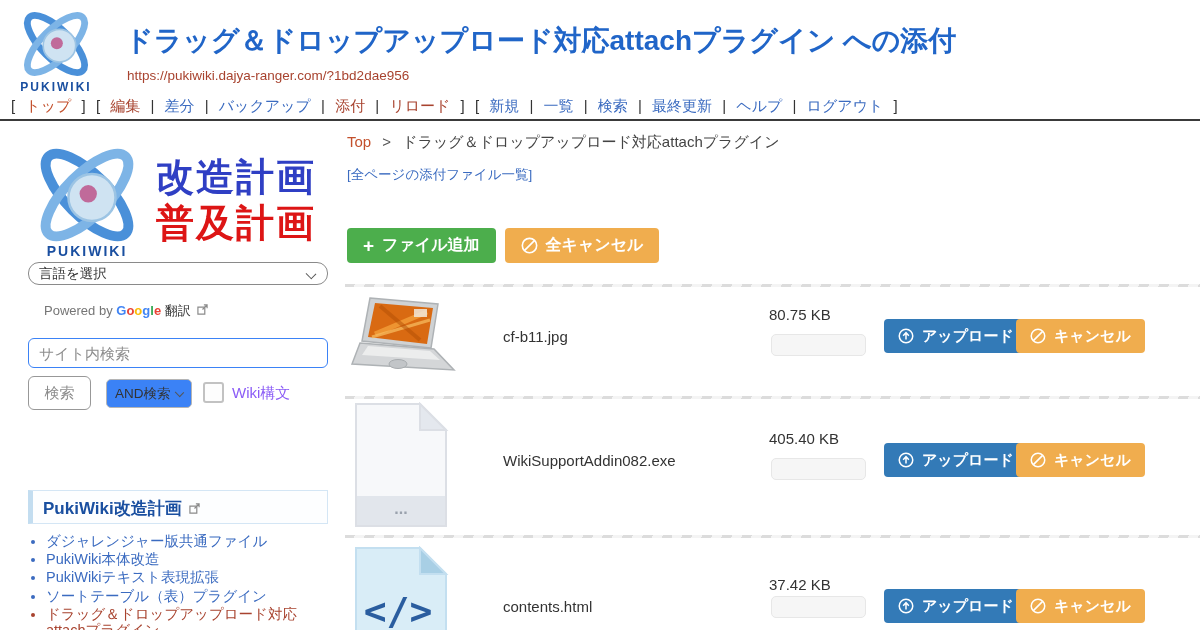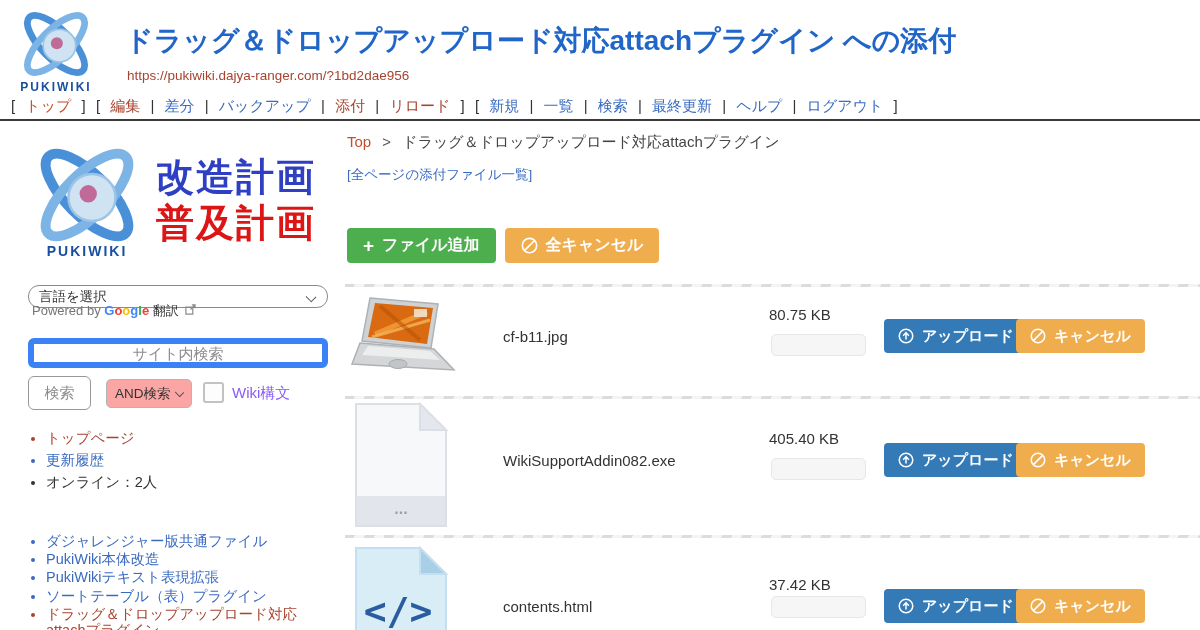--- a/index.html
+++ b/index.html
@@ -21,34 +21,34 @@
   .nav-rule { position:absolute; left:0; top:119px; width:1200px; height:2px; background:#3a3a3a; }
 
   
   .side-logo { position:absolute; left:18px; top:140px; width:318px; height:122px; display:flex; align-items:center; cursor:pointer; }
   .atom-col { width:138px; text-align:center; }
   .atom-col .brand { font-size:14px; font-weight:bold; color:#1a4fa0; letter-spacing:2px; margin-top:-8px; }
   .slogan-col { flex:1; }
   .slogan1 { font-size:38px; font-weight:900; color:#2f3fc4; line-height:1.2; letter-spacing:2px; }
   .slogan2 { font-size:38px; font-weight:900; color:#dd1515; line-height:1.2; letter-spacing:2px; }
 
-  .lang-select { position:absolute; left:28px; top:285px; width:300px; height:23px; border:1px solid #8a8a8a; border-radius:11px; background:#fff; font-size:13.5px; color:#333; padding:2px 10px; cursor:pointer; }
+  .lang-select { position:absolute; left:28px; top:262px; width:300px; height:23px; border:1px solid #8a8a8a; border-radius:11px; background:#fff; font-size:13.5px; color:#333; padding:2px 10px; cursor:pointer; }
   .lang-select .chev { position:absolute; right:12px; top:7px; width:8px; height:8px; border-right:1.6px solid #555; border-bottom:1.6px solid #555; transform:rotate(45deg) scaleY(0.9); }
 
-  .powered { position:absolute; left:32px; top:302px; font-size:13px; color:#757575; cursor:pointer; }
+  .powered { position:absolute; left:44px; top:302px; font-size:13px; color:#757575; cursor:pointer; }
   .g1,.g4 { color:#4285F4; font-weight:bold; }
   .g2,.g6 { color:#EA4335; font-weight:bold; }
   .g3 { color:#FBBC05; font-weight:bold; }
   .g5 { color:#34A853; font-weight:bold; }
   .powered .tr { color:#333; }
 
-  .site-search { position:absolute; left:28px; top:338px; width:300px; height:30px; border:6px solid #3b82f6; border-radius:6px; font-size:15px; padding:0 10px; color:#333; outline:none;text-align:center; }
+  .site-search { position:absolute; left:28px; top:338px; width:300px; height:30px; border:1px solid #3b82f6; border-radius:6px; font-size:15px; padding:0 10px; color:#333; outline:none; }
   .site-search::placeholder { color:#8d8d8d; }
   .search-btn { position:absolute; left:28px; top:376px; width:63px; height:34px; background:#fff; border:1px solid #989898; border-radius:6px; font-size:15px; color:#8c8c8c; cursor:pointer; }
-  .mode-select { position:absolute; left:106px; top:379px; width:86px; height:29px; border:1px solid #b5b5b5; border-radius:5px; background:#fca5a5; font-size:13.5px; color:#333; padding:5px 8px; cursor:pointer; }
+  .mode-select { position:absolute; left:106px; top:379px; width:86px; height:29px; border:1px solid #b5b5b5; border-radius:5px; background:#3b82f6; font-size:13.5px; color:#333; padding:5px 8px; cursor:pointer; }
   .mode-select .chev { position:absolute; right:8px; top:9px; width:7px; height:7px; border-right:1.6px solid #555; border-bottom:1.6px solid #555; transform:rotate(45deg) scaleY(0.9); }
   .wiki-check { position:absolute; left:203px; top:382px; width:21px; height:21px; border:2px solid #c2c2c2; border-radius:3px; background:#fdfdfd; cursor:pointer; }
   .wiki-label { position:absolute; left:232px; top:384px; font-size:15px; color:#8b5cf6; }
 
   .side-list { position:absolute; left:30px; margin:0; padding-left:16px; font-size:14.5px; }
   .side-list li { margin:0 0 3px 0; }
   .list-top { top:429px; }
   .list-menu { top:533px; width:302px; }
   .list-menu li { margin:0 0 2px 0; line-height:1.12; }
   .plain { color:#333; }
@@ -166,26 +166,30 @@
   <input class="site-search" type="text" placeholder="サイト内検索" style="">
 
   <button class="search-btn">検索</button>
   <div class="mode-select">
     <span>AND検索</span>
     <span class="chev"></span>
   </div>
   <div class="wiki-check"></div>
   <div class="wiki-label">Wiki構文</div>
 
-  <ul class="side-list list-top">
-    <li class="lnk-red">トップページ</li>
-    <li class="lnk-blue">更新履歴</li>
-    <li class="plain">オンライン：2人</li>
-  </ul>
-
+
+  <div class="menu-heading">
+    <span class="txt">PukiWiki改造計画</span>
+    <span class="ext-icon">
+      <svg width="11" height="11" viewBox="0 0 12 12">
+          <path d="M1 3.5 H8.5 V11 H1 Z" fill="none" stroke="#8a8a8a" stroke-width="1.3"></path>
+          <path d="M6 6 L11 1 M7.5 1 H11 V4.5" fill="none" stroke="#8a8a8a" stroke-width="1.3"></path>
+        </svg>
+    </span>
+  </div>
 
   <ul class="side-list list-menu">
     <li class="lnk-blue">ダジャレンジャー版共通ファイル</li>
     <li class="lnk-blue">PukiWiki本体改造</li>
     <li class="lnk-blue">PukiWikiテキスト表現拡張</li>
     <li class="lnk-blue">ソートテーブル（表）プラグイン</li>
     <li class="lnk-red">ドラッグ＆ドロップアップロード対応attachプラグイン</li>
 
   </ul>
 

